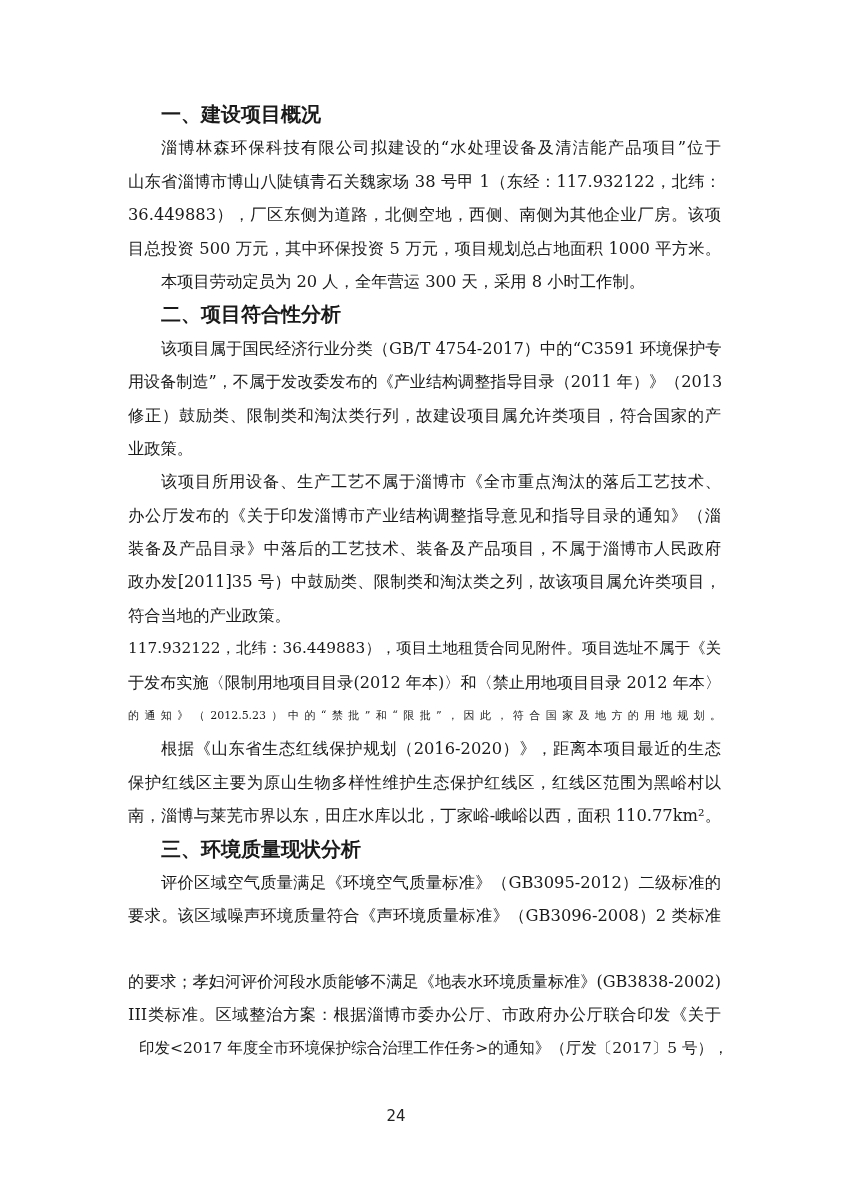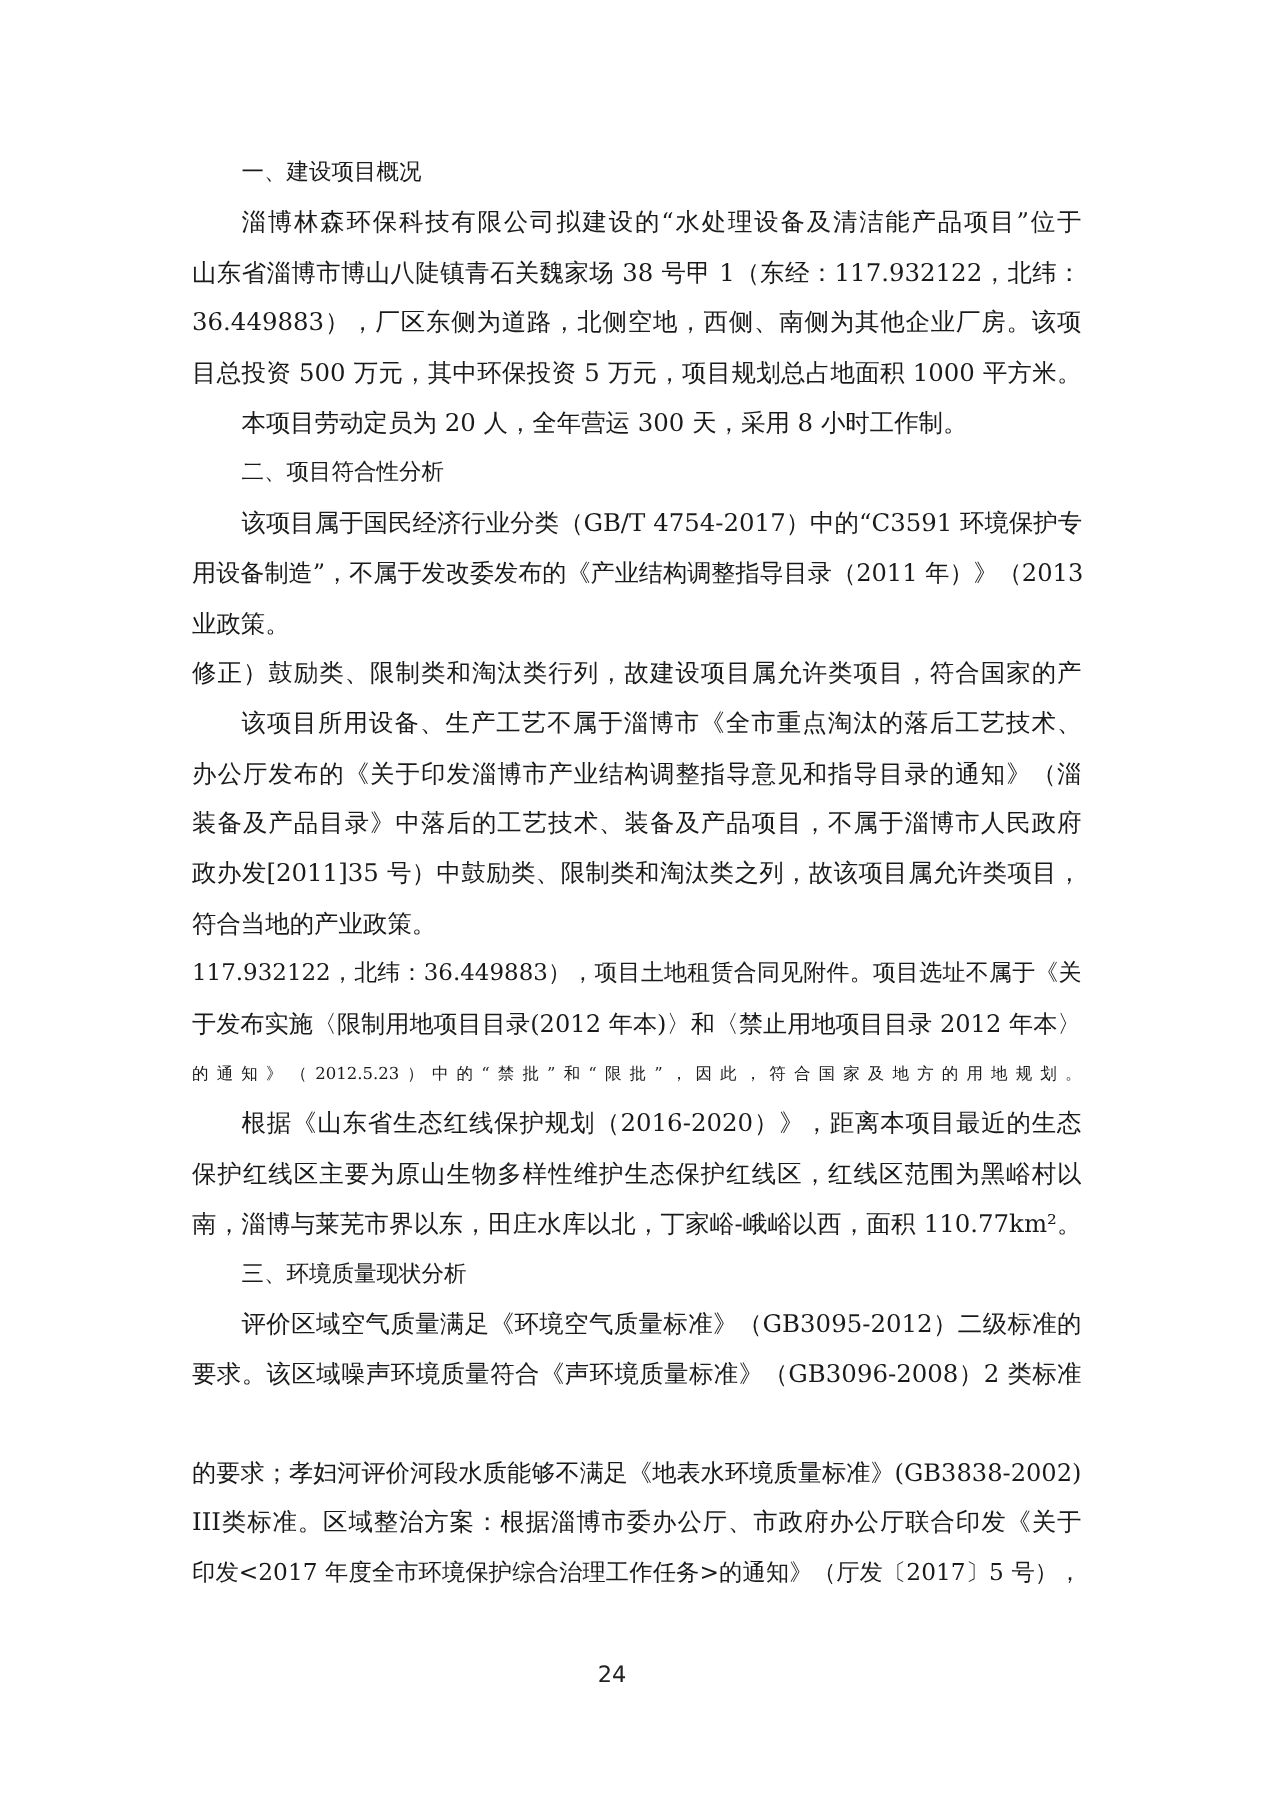--- a/index.html
+++ b/index.html
@@ -2,23 +2,23 @@
 <html><head>
 <meta charset="utf-8">
 <style>
   html, body { margin: 0; padding: 0; background: #ffffff; }
   body { width: 850px; height: 1202px; position: relative; overflow: hidden;
          font-family: "DejaVu Serif", "Liberation Serif", serif; color: #1a1a1a; }
   .page { position: absolute; left: 128px; top: 98px; width: 593px; }
   .line { height: 33.4px; line-height: 33.4px; font-size: 16.3px; white-space: nowrap;
           overflow: visible; letter-spacing: 0px; }
   .indent { padding-left: 33px; }
-  .heading { font-family: "DejaVu Sans", "Liberation Sans", sans-serif; font-weight: normal; font-size: 15px; }
+  .heading { font-family: "DejaVu Sans", "Liberation Sans", sans-serif; font-weight: bold; font-size: 20px; }
   .justify { text-align: justify; text-align-last: justify; }
-  .page-num { position: absolute; left: 12px; width: 792px; top: 1107px; text-align: center;
+  .page-num { position: absolute; left: 0; width: 792px; top: 1107px; text-align: center;
               font-family: "DejaVu Sans", "Liberation Sans", sans-serif; font-size: 15px; color: #222; }
 </style>
 </head>
 <body>
 
 <div class="page">
 
   <div class="line indent heading">一、建设项目概况</div>
   <div>
     <div class="line indent justify">淄博林森环保科技有限公司拟建设的“水处理设备及清洁能产品项目”位于</div>
@@ -27,22 +27,22 @@
     <div class="line justify">目总投资 500 万元，其中环保投资 5 万元，项目规划总占地面积 1000 平方米。</div>
   </div>
   <div>
     <div class="line indent">本项目劳动定员为 20 人，全年营运 300 天，采用 8 小时工作制。</div>
   </div>
 
   <div class="line indent heading">二、项目符合性分析</div>
   <div>
     <div class="line indent justify">该项目属于国民经济行业分类（GB/T 4754-2017）中的“C3591  环境保护专</div>
     <div class="line justify" style="font-size: 16.1px;">用设备制造”，不属于发改委发布的《产业结构调整指导目录（2011 年）》（2013</div>
+    <div class="line justify">修正）鼓励类、限制类和淘汰类行列，故建设项目属允许类项目，符合国家的产</div>
     <div class="line">业政策。</div>
-    <div class="line justify">修正）鼓励类、限制类和淘汰类行列，故建设项目属允许类项目，符合国家的产</div>
   </div>
   <div>
     <div class="line indent justify">该项目所用设备、生产工艺不属于淄博市《全市重点淘汰的落后工艺技术、</div>
     <div class="line justify">办公厅发布的《关于印发淄博市产业结构调整指导意见和指导目录的通知》（淄</div>
     <div class="line justify">装备及产品目录》中落后的工艺技术、装备及产品项目，不属于淄博市人民政府</div>
     <div class="line justify">政办发[2011]35 号）中鼓励类、限制类和淘汰类之列，故该项目属允许类项目，</div>
     <div class="line">符合当地的产业政策。</div>
   </div>
   <div>
     <div class="line justify" style="font-size: 15.3px;">117.932122，北纬：36.449883），项目土地租赁合同见附件。项目选址不属于《关</div>
@@ -54,17 +54,17 @@
     <div class="line justify">保护红线区主要为原山生物多样性维护生态保护红线区，红线区范围为黑峪村以</div>
     <div class="line justify">南，淄博与莱芜市界以东，田庄水库以北，丁家峪-峨峪以西，面积 110.77km²。</div>
   </div>
 
   <div class="line indent heading">三、环境质量现状分析</div>
   <div>
     <div class="line indent justify">评价区域空气质量满足《环境空气质量标准》（GB3095-2012）二级标准的</div>
     <div class="line justify">要求。该区域噪声环境质量符合《声环境质量标准》（GB3096-2008）2 类标准</div>
     <div class="line justify" style="font-size: 16.1px; margin-top: 32px;">的要求；孝妇河评价河段水质能够不满足《地表水环境质量标准》(GB3838-2002)</div>
     <div class="line justify">III类标准。区域整治方案：根据淄博市委办公厅、市政府办公厅联合印发《关于</div>
-    <div class="line justify" style="font-size: 15.5px;">印发&lt;2017 年度全市环境保护综合治理工作任务&gt;的通知》（厅发〔2017〕5 号），</div>
+    <div class="line justify" style="font-size: 15.5px; margin-left: 11px;">印发&lt;2017 年度全市环境保护综合治理工作任务&gt;的通知》（厅发〔2017〕5 号），</div>
   </div>
 </div>
 
 <div class="page-num">24</div>
 
 </body></html>

